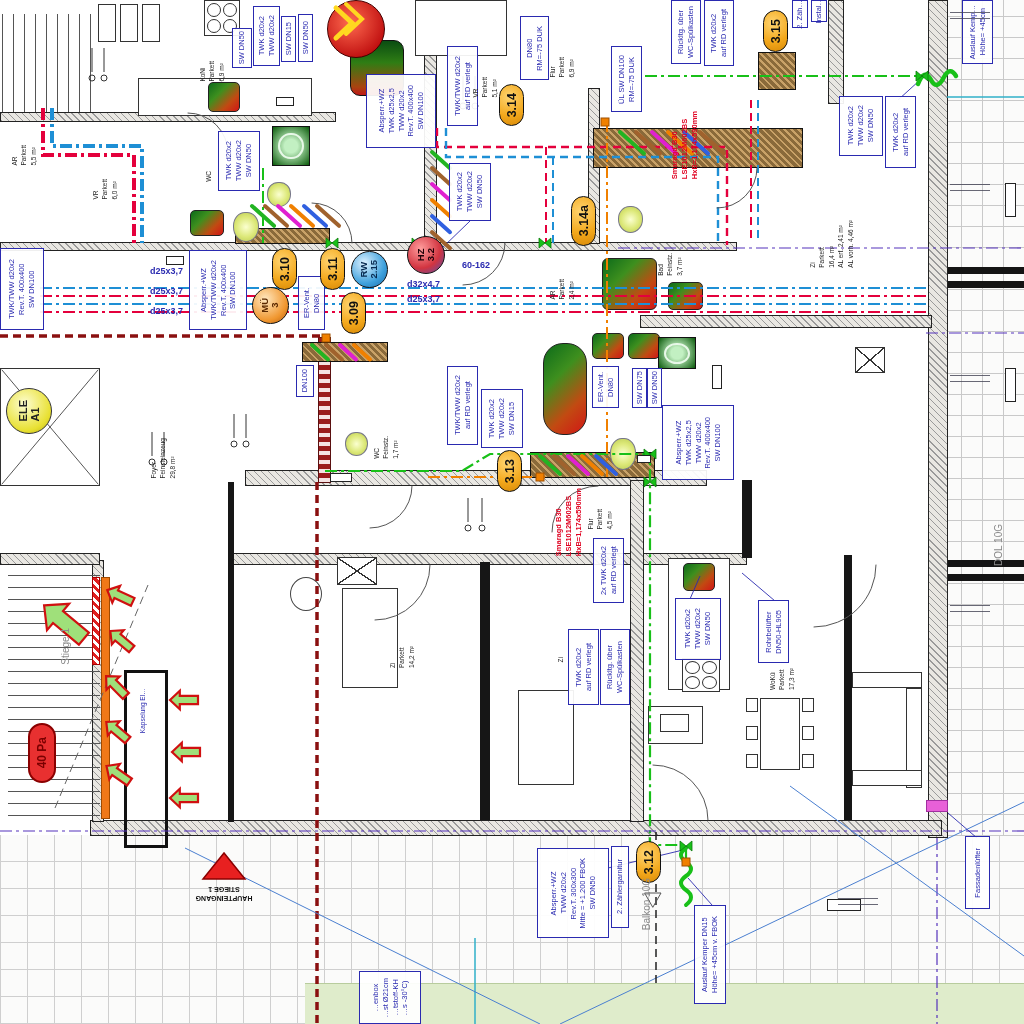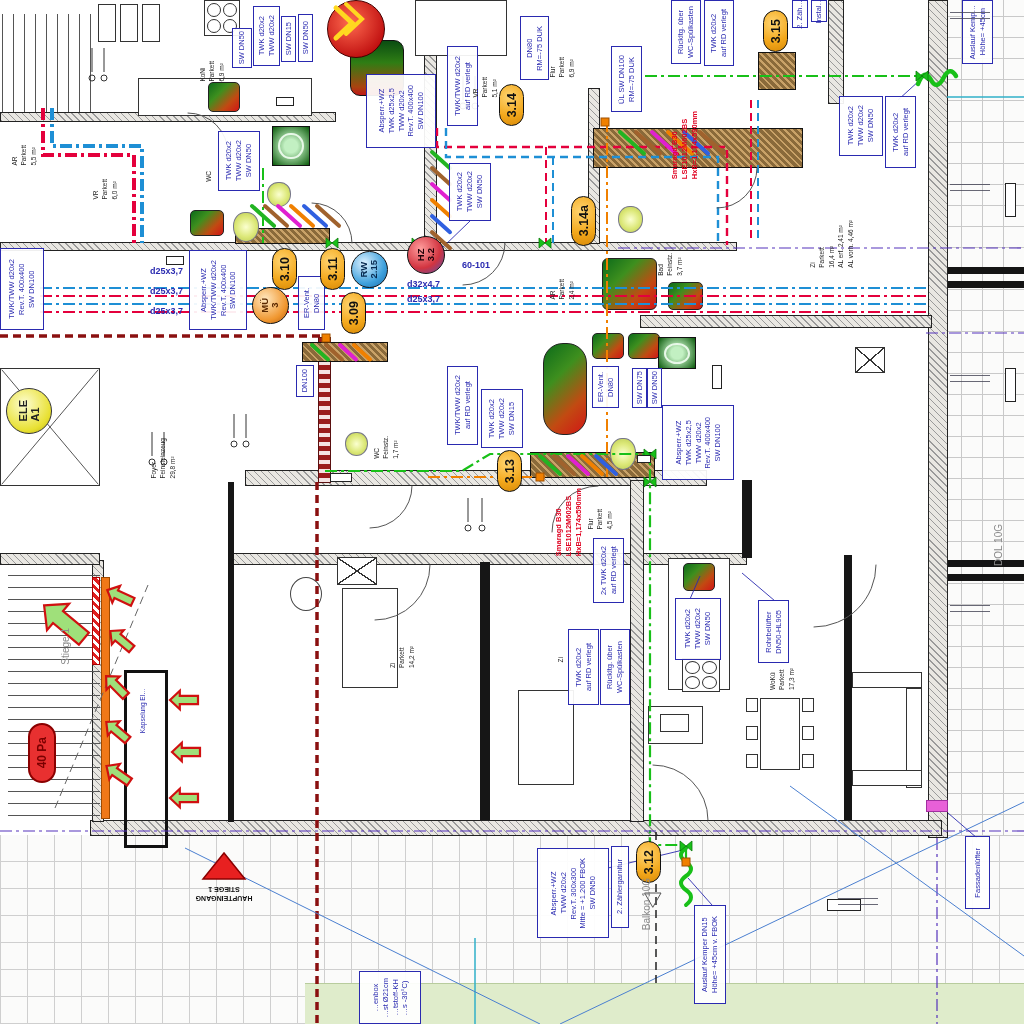--- a/index.html
+++ b/index.html
@@ -656,21 +656,21 @@
           <div>Zi</div>
           <div>Parkett</div>
           <div>14,2 m²</div>
         </div>
       </div>
       <div class="ht abs" style="left: 150px; top: 266px;">d25x3,7</div>
       <div class="ht abs" style="left: 150px; top: 286px;">d25x3,7</div>
       <div class="ht abs" style="left: 150px; top: 306px;">d25x3,7</div>
       <div class="ht abs" style="left: 407px; top: 279px;">d32x4,7</div>
       <div class="ht abs" style="left: 407px; top: 294px;">d25x3,7</div>
-      <div class="ht abs" style="left: 462px; top: 260px;">60-101</div>
+      <div class="ht abs" style="left: 462px; top: 260px;">60-162</div>
       <div class="badge abs" style="left: 272px; top: 248px; width: 25px; height: 42px;">
         <div class="vt">
           <div>3.10</div>
         </div>
       </div>
       <div class="badge abs" style="left: 320px; top: 248px; width: 25px; height: 42px;">
         <div class="vt">
           <div>3.11</div>
         </div>
       </div>

